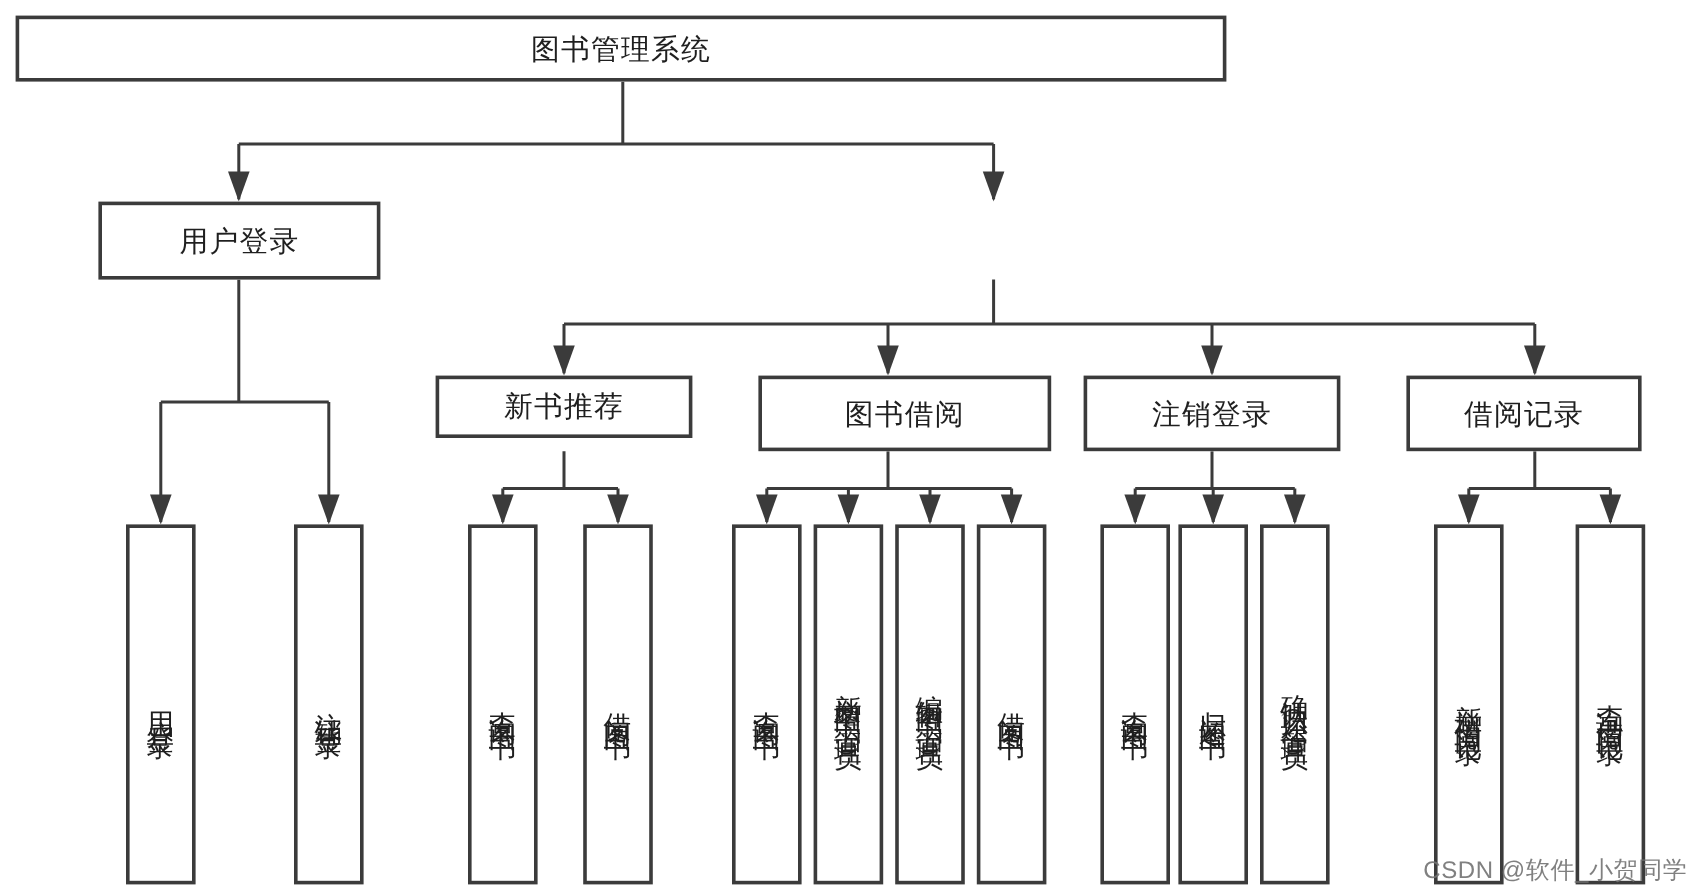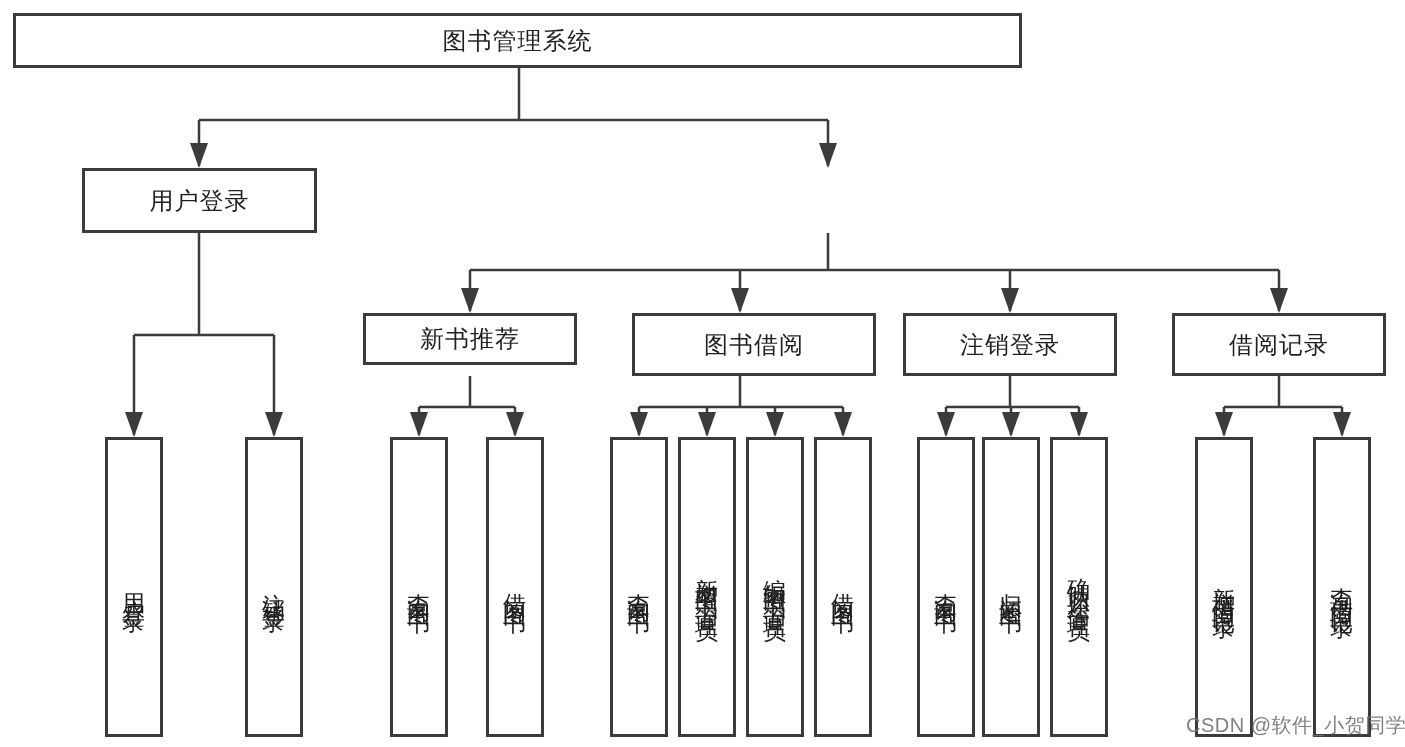--- a/index.html
+++ b/index.html
@@ -65,21 +65,21 @@
     </g>
   </svg>
 
   <div class="node" style="left:13px;top:13px;width:1009px;height:55px;">图书管理系统</div>
 
   <div class="node" style="left:82px;top:168px;width:235px;height:65px;">用户登录</div>
 
   <div class="node" style="left:363px;top:313px;width:214px;height:52px;">新书推荐</div>
   <div class="node" style="left:632px;top:313px;width:244px;height:63px;">图书借阅</div>
   <div class="node" style="left:903px;top:313px;width:214px;height:63px;">注销登录</div>
-  <div class="node" style="left:1172px;top:313px;width:214px;height:63px;">借阅记录</div>
+  <div class="node" style="left:1172px;top:313px;width:196px;height:63px;">借阅记录</div>
 
   <div class="leaf" style="left:105px;top:437px;width:58px;height:300px;">用户登录</div>
   <div class="leaf" style="left:245px;top:437px;width:58px;height:300px;">注销登录</div>
 
   <div class="leaf" style="left:390px;top:437px;width:58px;height:300px;">查询图书</div>
   <div class="leaf" style="left:486px;top:437px;width:58px;height:300px;">借阅图书</div>
 
   <div class="leaf" style="left:610px;top:437px;width:58px;height:300px;">查询图书</div>
   <div class="leaf" style="left:678px;top:437px;width:58px;height:300px;">新增图书（管理员）</div>
   <div class="leaf" style="left:746px;top:437px;width:58px;height:300px;">编辑图书（管理员）</div>

